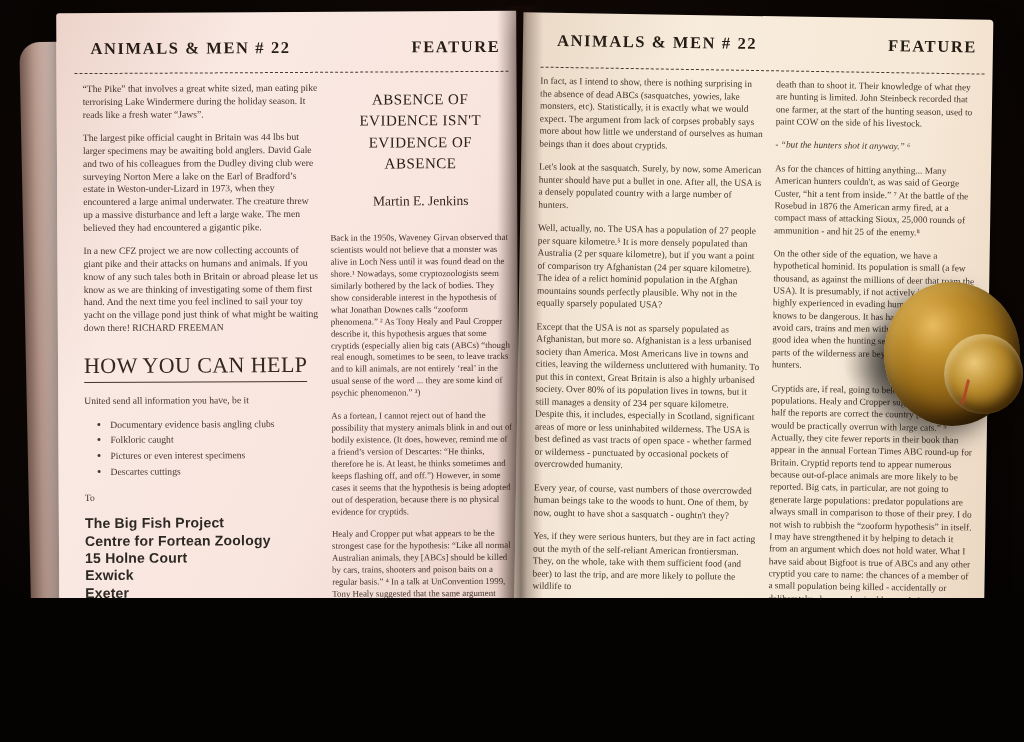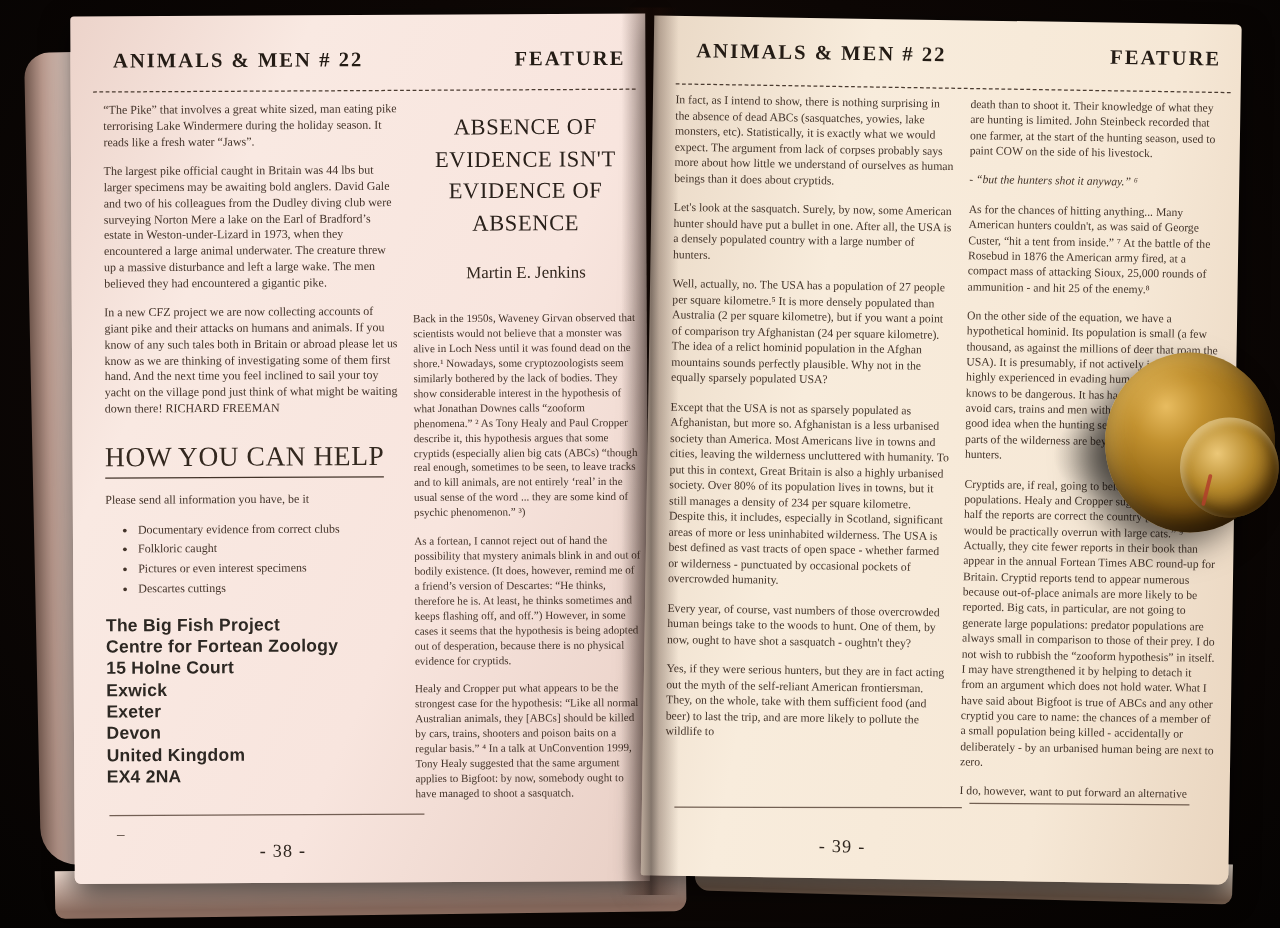--- a/index.html
+++ b/index.html
@@ -1,16 +1,16 @@
 <!DOCTYPE html>
 <html><head>
 <meta charset="utf-8">
 <style>
   html,body{margin:0;padding:0;background:#050302;}
-  .photo{position:relative;width:1024px;height:742px;overflow:hidden;
+  .photo{position:relative;width:1024px;height:598px;overflow:hidden;
          background:radial-gradient(ellipse at 50% 42%, #1c120c 0%, #0d0705 55%, #050302 100%);
          font-family:"Liberation Serif", serif;}
   
   .stack-left{position:absolute;left:26px;top:42px;width:40px;height:650px;z-index:1;
     background:linear-gradient(90deg,#6f564c 0%,#b7978b 35%,#eed7cd 85%);
     border-radius:20px 0 0 30px;transform:rotate(-1.2deg);}
   .stack-bottom-left{position:absolute;left:44px;top:694px;width:505px;height:38px;z-index:1;
     background:linear-gradient(180deg,#f2ded3 0%,#8d6e61 85%);transform:rotate(-0.7deg);border-radius:0 0 10px 8px;}
   .stack-bottom-right{position:absolute;left:556px;top:686px;width:430px;height:32px;z-index:1;
     background:linear-gradient(180deg,#f7e9da 0%,#776050 90%);transform:rotate(1.5deg);border-radius:0 0 8px 12px;}
@@ -36,21 +36,21 @@
   .cols{position:absolute;display:flex;overflow:hidden;}
   .lp-cols{top:70px;left:26px;right:6px;bottom:58px;gap:11px;}
   .rp-cols{top:62px;left:18px;right:12px;bottom:68px;gap:12px;}
   .col{overflow:hidden;}
   .lp-col1{width:236px;font-size:9.6px;line-height:1.33;}
   .lp-col2{flex:1;font-size:8.9px;line-height:1.34;}
   .rp-col1{width:224px;font-size:9.4px;line-height:1.33;}
   .rp-col2{flex:1;font-size:9.3px;line-height:1.33;}
   .col p{margin:0 0 11px 0;}
   .italic{font-style:italic;}
-  .article-title{font-size:18px;line-height:1.42;text-align:center;letter-spacing:.5px;
+  .article-title{font-size:15px;line-height:1.42;text-align:center;letter-spacing:.5px;
     color:#2a211b;margin:8px 2px 0 2px;}
   .byline{font-size:13.5px;text-align:center;margin:18px 0 22px 0;color:#33281f;}
   .how-heading{font-size:22px;letter-spacing:.4px;color:#33281f;margin:16px 0 12px 0;}
   .how-heading span{display:inline-block;border-bottom:1.6px solid #43342a;padding-bottom:2px;}
   .bullets{margin:10px 0 13px 0;padding-left:26px;}
   .bullets li{margin-bottom:3px;}
   .to-label{margin:0 0 14px 0;}
   .address{font-family:"Liberation Sans", sans-serif;font-weight:bold;font-size:14px;
     line-height:1.24;color:#2d2823;margin-top:6px;letter-spacing:.2px;}
   
@@ -93,27 +93,28 @@
     <div class="cols lp-cols">
       <div class="col lp-col1">
         <div>
             <p>“The Pike” that involves a great white sized, man eating pike terrorising Lake Windermere during the holiday season. It reads like a fresh water “Jaws”.</p>
             <p>The largest pike official caught in Britain was 44 lbs but larger specimens may be awaiting bold anglers. David Gale and two of his colleagues from the Dudley diving club were surveying Norton Mere a lake on the Earl of Bradford’s estate in Weston-under-Lizard in 1973, when they encountered a large animal underwater. The creature threw up a massive disturbance and left a large wake. The men believed they had encountered a gigantic pike.</p>
             <p>In a new CFZ project we are now collecting accounts of giant pike and their attacks on humans and animals. If you know of any such tales both in Britain or abroad please let us know as we are thinking of investigating some of them first hand. And the next time you feel inclined to sail your toy yacht on the village pond just think of what might be waiting down there! RICHARD FREEMAN</p>
           </div>
         <div class="how-heading">
           <span>HOW YOU CAN HELP</span>
         </div>
-        <p>Please send all information you have, be it</p>
+        <p>United send all information you have, be it</p>
         <ul class="bullets">
-            <li>Documentary evidence from correct clubs</li>
+            <li>Documentary evidence basis angling clubs</li>
             <li>Folkloric caught</li>
             <li>Pictures or even interest specimens</li>
             <li>Descartes cuttings</li>
           </ul>
+        <p class="to-label">To</p>
         <div class="address">
             <div>The Big Fish Project</div>
             <div>Centre for Fortean Zoology</div>
             <div>15 Holne Court</div>
             <div>Exwick</div>
             <div>Exeter</div>
             <div>Devon</div>
             <div>United Kingdom</div>
             <div>EX4 2NA</div>
           </div>

